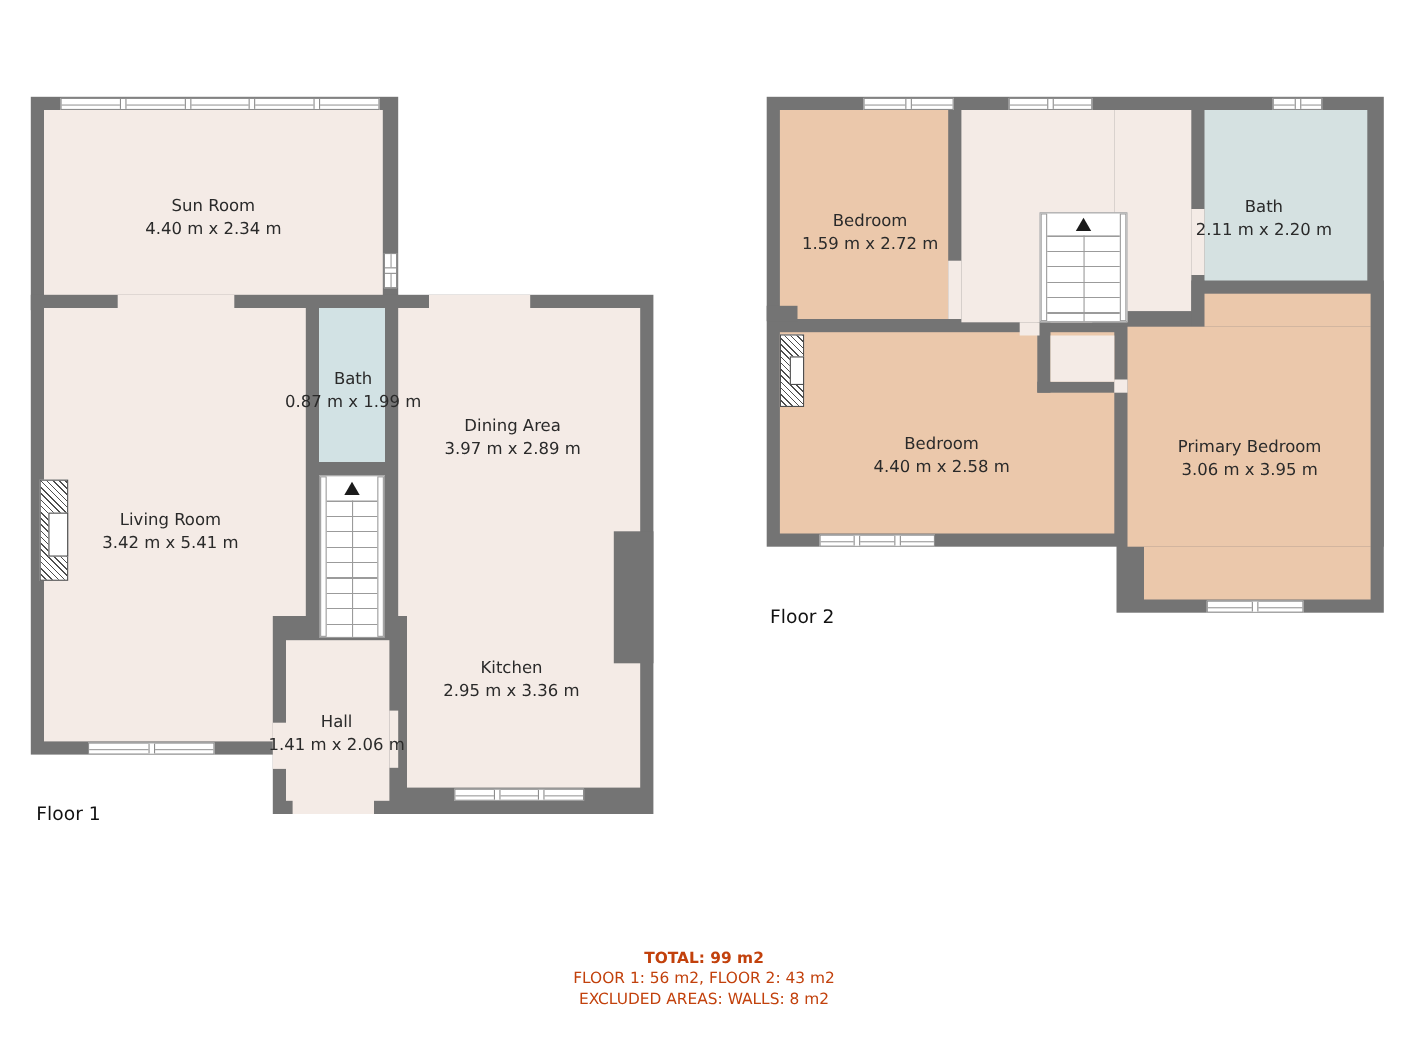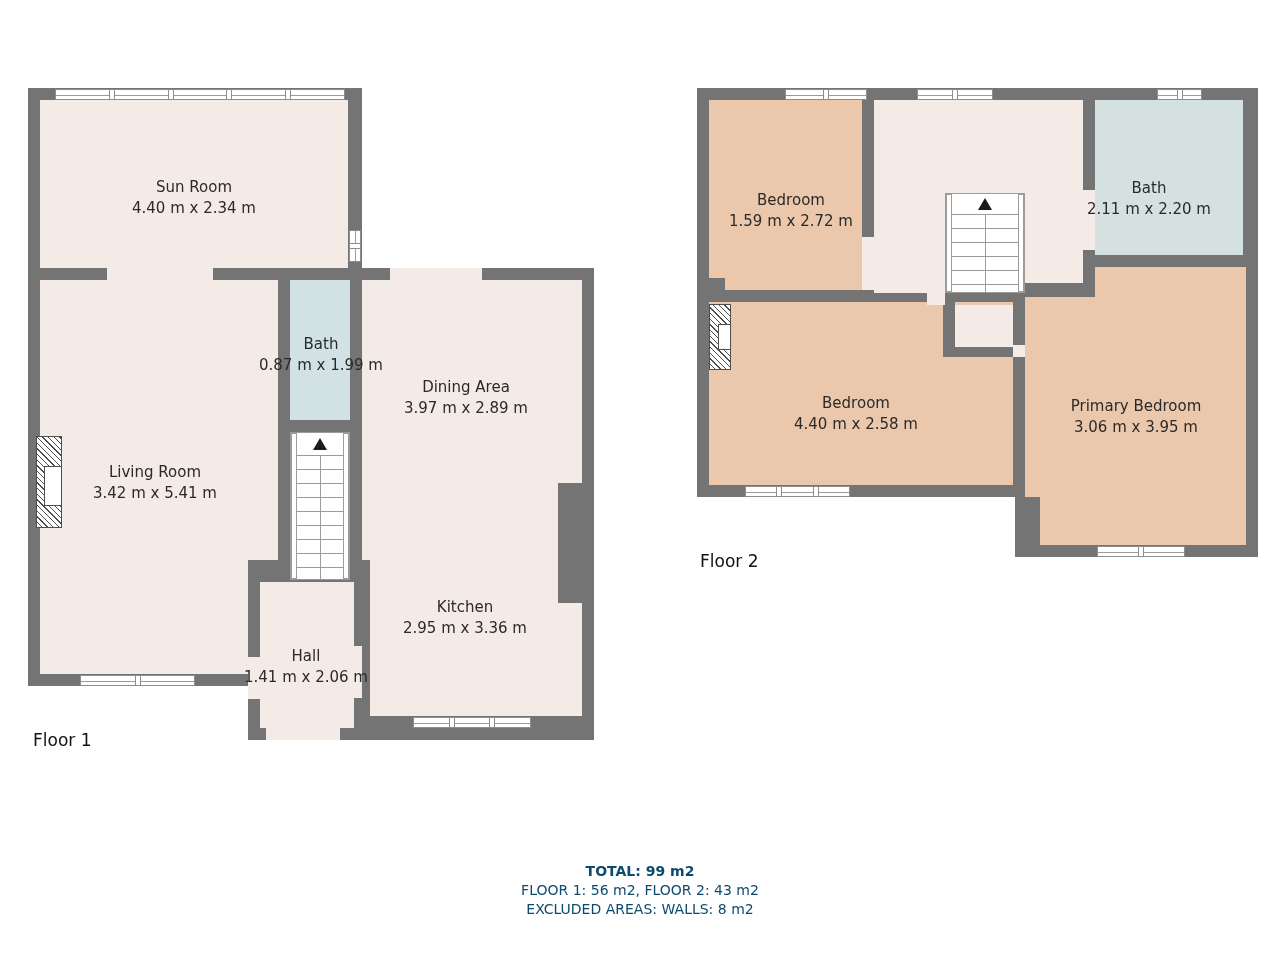--- a/index.html
+++ b/index.html
@@ -30,21 +30,21 @@
   .treads{position:absolute;left:6px;right:6px;bottom:0;
           background:repeating-linear-gradient(to bottom,#9b9b9b 0 1px,transparent 1px 14px);}
   .cline{position:absolute;left:50%;width:1px;background:#9b9b9b;}
   .uparrow{position:absolute;left:50%;transform:translateX(-50%);width:0;height:0;
            border-left:7px solid transparent;border-right:7px solid transparent;
            border-bottom:12px solid #1b1b1b;}
   .label{position:absolute;transform:translateX(-50%);text-align:center;
          font-size:15px;line-height:21px;color:#2a2a2a;white-space:nowrap;}
   .floor-label{position:absolute;font-size:17px;color:#121212;}
   .footer{position:absolute;left:0;right:0;top:862px;text-align:center;
-          font-size:14px;line-height:19px;color:#0c4a6e;}
+          font-size:14px;line-height:19px;color:#c2410c;}
   .footer .b{font-weight:bold;}
 </style>
 </head>
 <body>
 
 <div id="canvas">
 
   <div class="wall" style="left:28px;top:88px;width:334px;height:194px;"></div>
   <div class="wall" style="left:28px;top:268px;width:334px;height:418px;"></div>
   <div class="wall" style="left:350px;top:268px;width:244px;height:472px;"></div>

